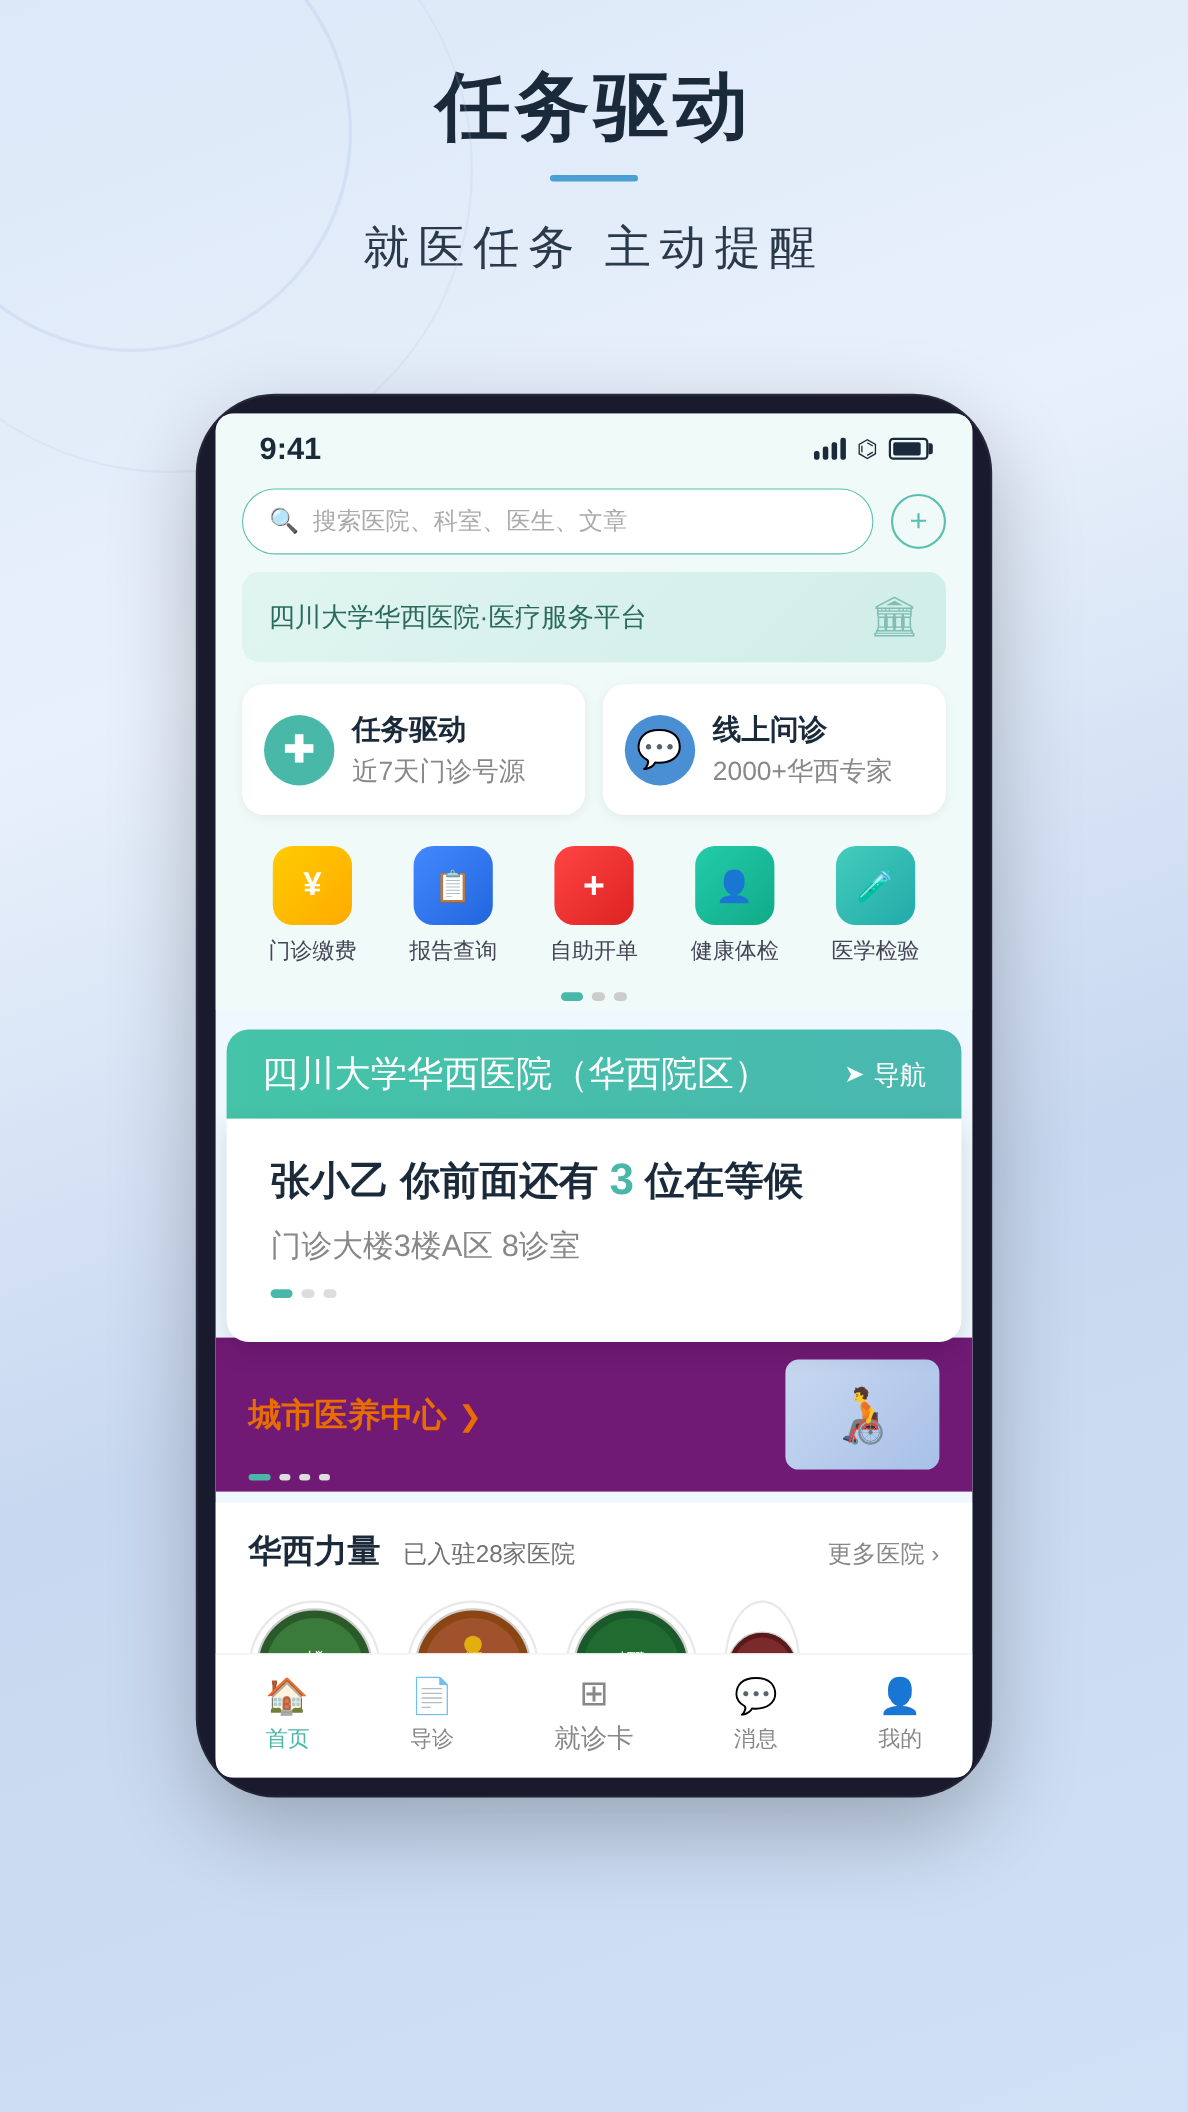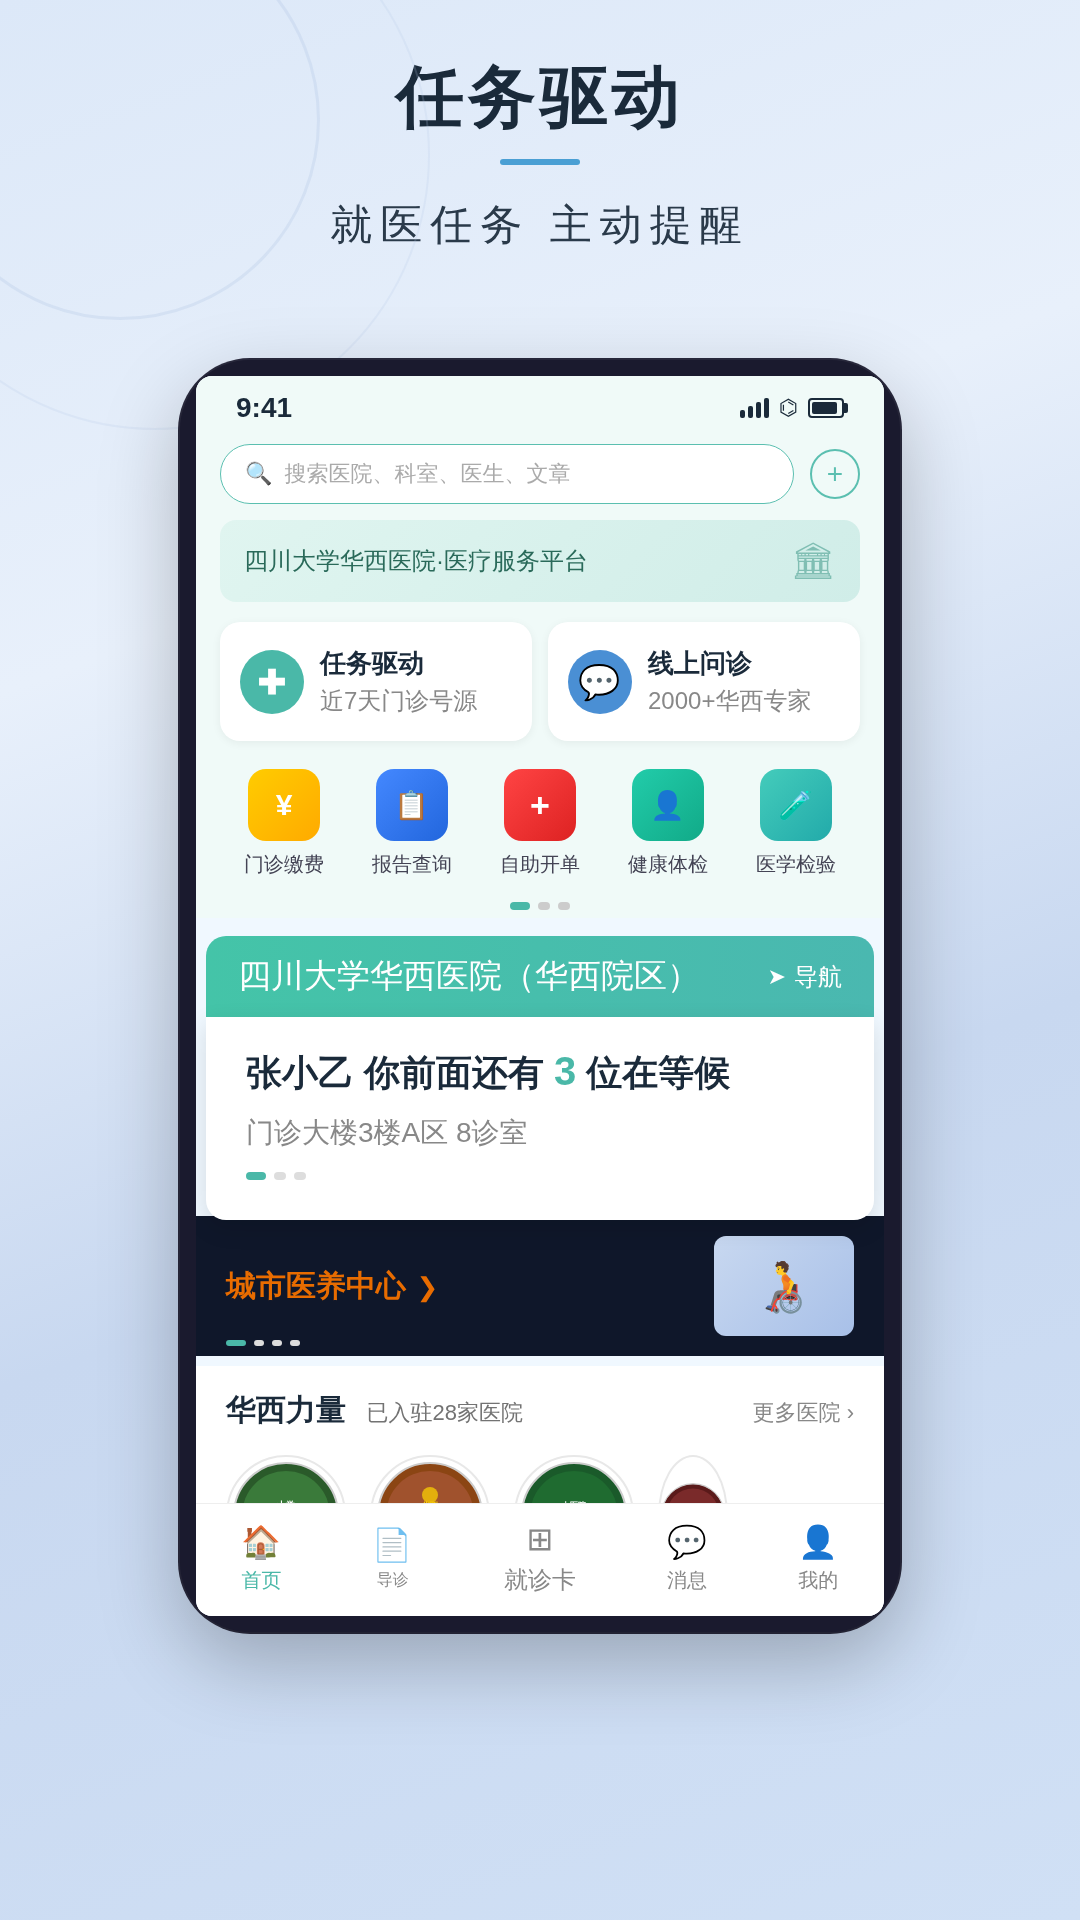--- a/index.html
+++ b/index.html
@@ -480,21 +480,21 @@
           <div class="task-location">门诊大楼3楼A区  8诊室</div>
 
           <div style="display:flex;gap:8px;margin-top:20px;">
             <div style="width:20px;height:8px;background:#4ab8a8;border-radius:4px;"></div>
             <div style="width:12px;height:8px;background:#ddd;border-radius:4px;"></div>
             <div style="width:12px;height:8px;background:#ddd;border-radius:4px;"></div>
           </div>
         </div>
       </div>
 
-      <div style="position:absolute;top:840px;left:0;right:0;background:#0f172a;padding:20px 30px;display:flex;align-items:center;justify-content:space-between;">
+      <div style="position:absolute;top:840px;left:0;right:0;background:#701a75;padding:20px 30px;display:flex;align-items:center;justify-content:space-between;">
         <div>
           <span style="font-size:30px;color:#e86c00;font-weight:700;">城市医养中心</span>
           <span style="font-size:26px;color:#e86c00;margin-left:6px;">❯</span>
         </div>
 
         <div style="width:140px;height:100px;background:linear-gradient(135deg,#c8d8f0,#a8c0e8);border-radius:12px;display:flex;align-items:center;justify-content:center;font-size:50px;">
           🧑‍🦽
         </div>
 
         <div style="position:absolute;bottom:10px;left:30px;display:flex;gap:8px;">
@@ -561,21 +561,21 @@
       <div style="position:absolute;bottom:0;left:0;right:0;background:white;border-top:1px solid #eee;">
         <div style="display:flex;justify-content:space-around;align-items:center;padding:16px 0 20px;">
 
           <div class="nav-item active">
             <span style="font-size:32px;color:#4ab8a8;">🏠</span>
             <span style="font-size:20px;color:#4ab8a8;">首页</span>
           </div>
 
           <div class="nav-item">
             <span style="font-size:32px;color:#888;">📄</span>
-            <span style="font-size:16px;color:#888;">导诊</span>
+            <span style="font-size:20px;color:#888;">导诊</span>
           </div>
 
           <div class="nav-item">
             <span style="font-size:32px;color:#888;">⊞</span>
             <span style="font-size:24px;color:#888;">就诊卡</span>
           </div>
 
           <div class="nav-item">
             <span style="font-size:32px;color:#888;">💬</span>
             <span style="font-size:20px;color:#888;">消息</span>

